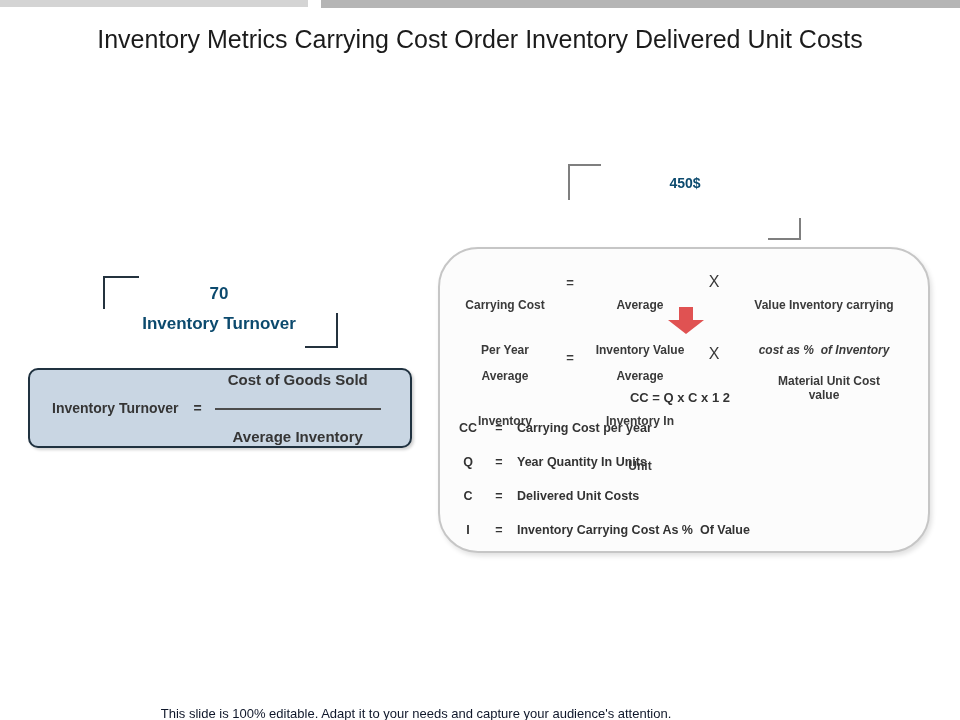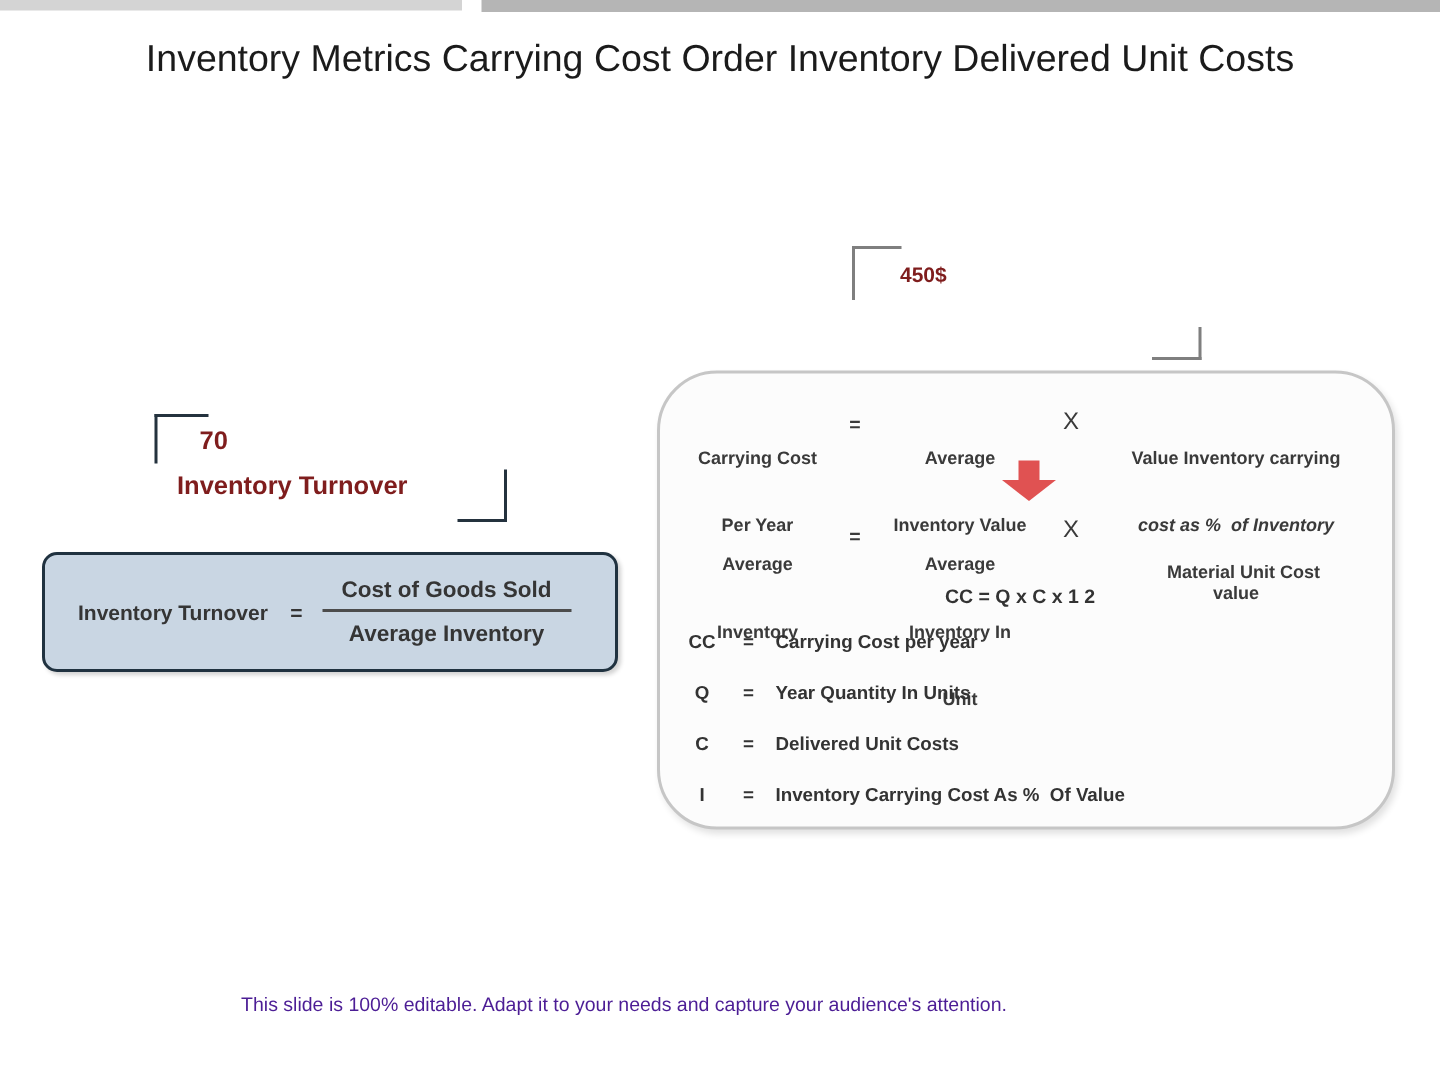--- a/index.html
+++ b/index.html
@@ -23,44 +23,44 @@
   }
 
   
   .bracket { position: absolute; }
   .br-tl { border-top: 2px solid; border-left: 2px solid; }
   .br-br { border-bottom: 2px solid; border-right: 2px solid; }
   .dark-br { border-color: var(--callout-dark, #24323e); }
   .gray-br { border-color: var(--callout-gray, #7f7f7f); }
 
   .callout-value, .callout-label {
-    position: absolute; text-align: left; font-weight: bold; color: #7f1d1d;
+    position: absolute; text-align: center; font-weight: bold; color: #0c4a6e;
   }
   .turnover-value { left: 133px; top: 284px; width: 172px; font-size: 17px; }
   .turnover-label { left: 118px; top: 314px; width: 202px; font-size: 17px; }
   .carry-value    { left: 600px; top: 175px; width: 170px; font-size: 14px; }
   .carry-label    { left: 584px; top: 201px; width: 202px; font-size: 15px; }
 
   
   .formula-box {
     position: absolute; left: 28px; top: 368px; width: 384px; height: 80px;
     background: var(--formula-box-fill, #c9d6e3);
     border: 2px solid var(--formula-box-border, #203240);
     border-radius: 10px;
     box-shadow: 2px 2px 3px rgba(0,0,0,0.18);
     display: flex; align-items: center;
     padding-left: 22px;
     color: #353535;
   }
   .formula-lhs { font-size: 14px; font-weight: bold; }
   .formula-eq  { font-size: 14px; font-weight: bold; margin: 0 13px 0 15px; }
   .fraction { width: 166px; text-align: center; }
-  .fraction .num { font-size: 15px; font-weight: bold; padding-bottom: 4px; }
+  .fraction .num { font-size: 15px; font-weight: bold; padding-bottom: 20px; }
   .fraction .rule { border-bottom: 2px solid #4c4c4c; width: 100%; }
-  .fraction .den { font-size: 15px; font-weight: bold; padding-top: 6px; }
+  .fraction .den { font-size: 15px; font-weight: bold; padding-top: 18px; }
 
   
   .panel {
     position: absolute; left: 438px; top: 247px; width: 492px; height: 306px;
     background: #fcfcfc;
     border: 2px solid var(--panel-border, #c6c6c6);
     border-radius: 40px;
     box-shadow: 2px 3px 5px rgba(0,0,0,0.12);
   }
   .cell { position: absolute; text-align: center; font-weight: bold; font-size: 12px; line-height: 15px; color: #3a3a3a; white-space: pre-wrap; }
@@ -101,22 +101,22 @@
 
   
   .legend { position: absolute; left: 11px; top: 172px; width: 460px; display: flex; flex-direction: column; gap: 20px; }
   .legend-row { display: flex; align-items: center; font-weight: bold; font-size: 12.5px; color: #333333; }
   .legend-sym { width: 34px; text-align: center; }
   .legend-eq  { width: 28px; text-align: center; }
   .legend-meaning { margin-left: 4px; white-space: pre-wrap; }
 
   
   .footer {
-    position: absolute; left: 0; top: 662px; width: 832px;
-    text-align: center; font-size: 13px; color: #4c1d95;
+    position: absolute; left: 0; top: 706px; width: 832px;
+    text-align: center; font-size: 13px; color: #0f172a;
   }
 </style>
 </head>
 <body>
 
 <div class="slide">
 
   <div class="bar-left"></div>
   <div class="bar-right"></div>
 

